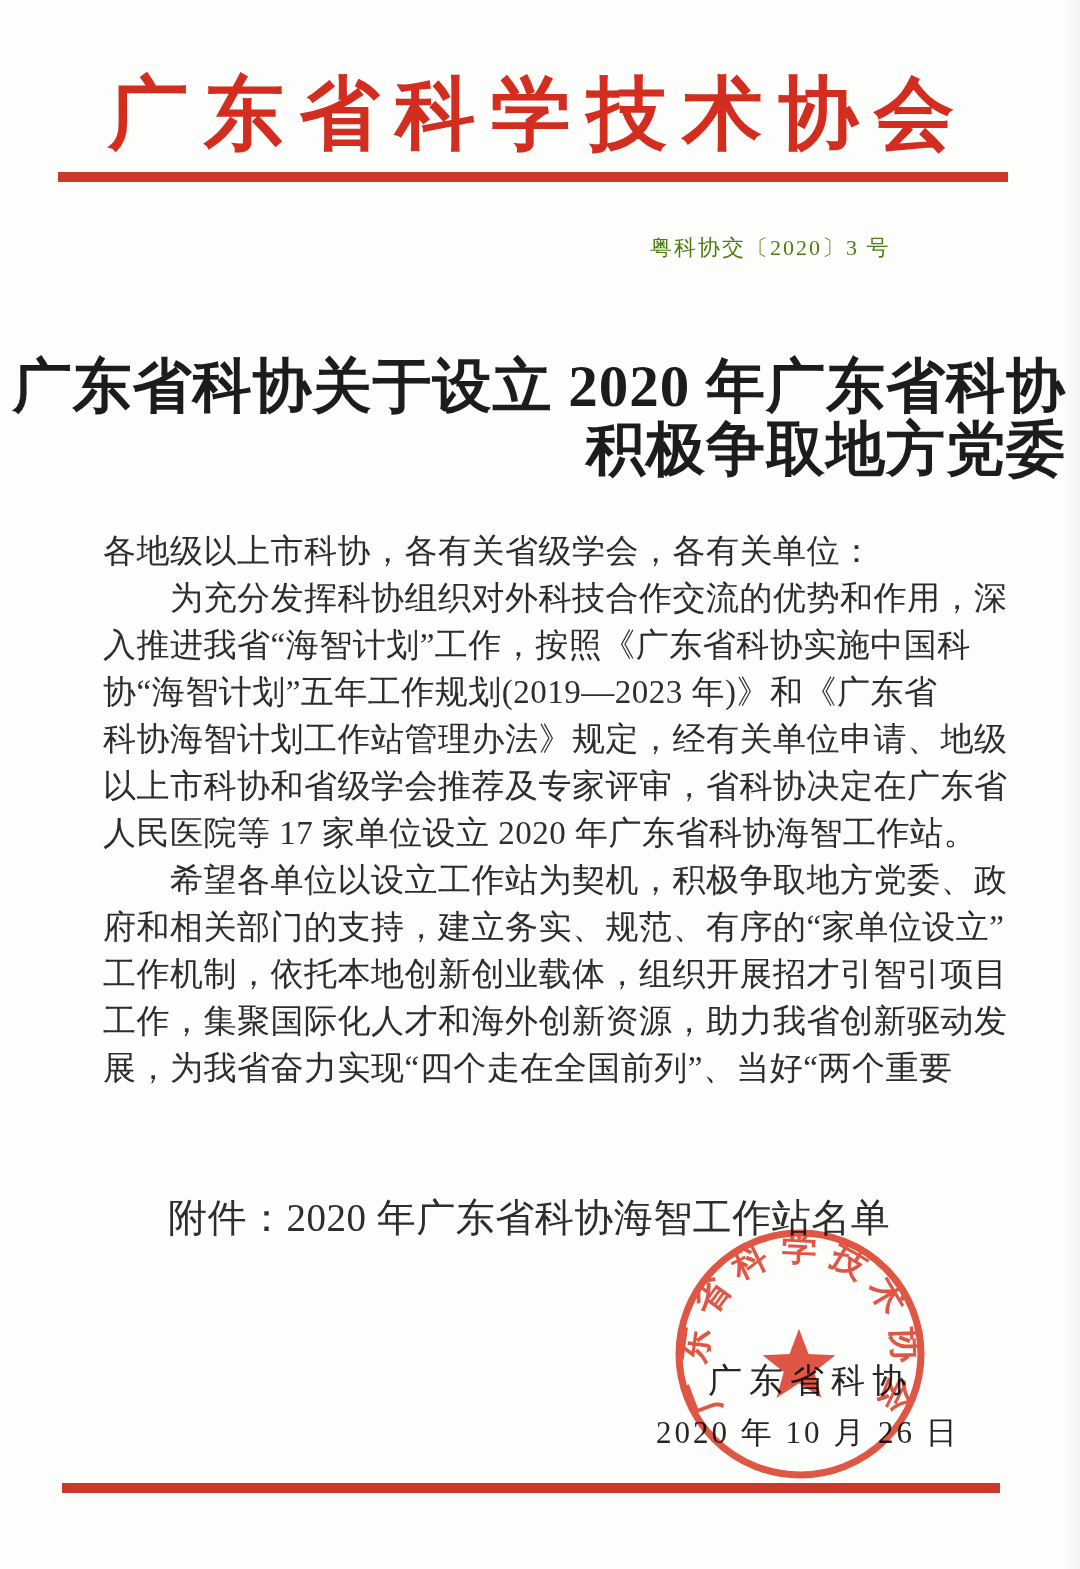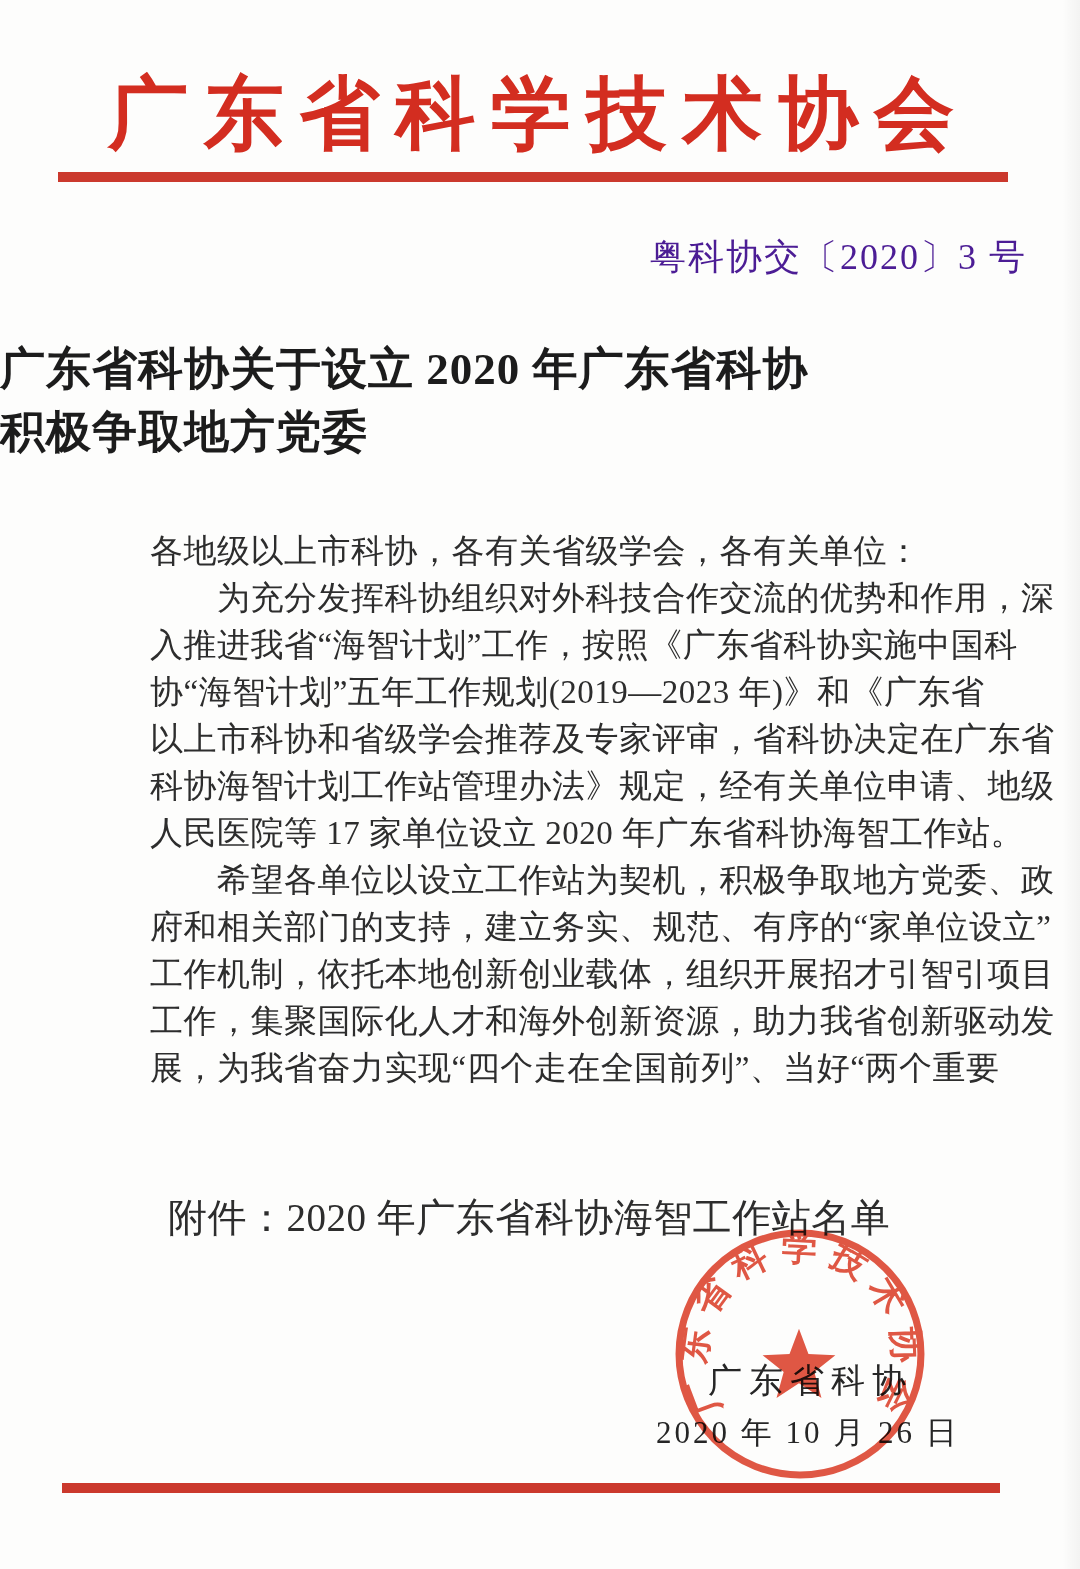--- a/index.html
+++ b/index.html
@@ -54,49 +54,48 @@
     width: 938px;
     height: 3px;
     background: #ffffff;
     border-top: 3px solid #cb392d;
     border-bottom: 7px solid #cb392d;
   }
 
   .doc-number {
     position: absolute;
     left: 650px; top: 233px;
-    font-size: 36px;
-    color: #4c1d95;
+    font-size: 22px;
+    color: #4d7c0f;
     letter-spacing: 2px;
     white-space: nowrap;
     text-align: right;
   }
 
   
   .doc-title {
     position: absolute;
-    left: 0; top: 338px;
+    left: 0; top: 355px;
     width: 1066px;
-    text-align: left;
-    font-size: 45px;
+    text-align: right;
+    font-size: 59px;
     font-weight: 700;
     color: #1c1c1c;
     line-height: 63px;
     letter-spacing: 1px;
   }
 
   
   .body-text {
     position: absolute;
     left: 103px; top: 528px;
     width: 905px;
     font-size: 33px;
     color: #2d2d2d;
     letter-spacing: 0.5px;
-    margin-left: 47px;
   }
   .body-line {
     height: 47px;
     line-height: 47px;
     white-space: nowrap;
   }
 
   .attachment-line {
     position: absolute;
     left: 168px; top: 1191px;
@@ -165,22 +164,22 @@
   <div class="doc-title">
     <div>广东省科协关于设立 2020 年广东省科协</div>
     <div>积极争取地方党委</div>
   </div>
 
   <div class="body-text">
     <div class="body-line">各地级以上市科协，各有关省级学会，各有关单位：</div>
     <div class="body-line">　　为充分发挥科协组织对外科技合作交流的优势和作用，深</div>
     <div class="body-line">入推进我省“海智计划”工作，按照《广东省科协实施中国科</div>
     <div class="body-line">协“海智计划”五年工作规划(2019—2023 年)》和《广东省</div>
+    <div class="body-line">科协海智计划工作站管理办法》规定，经有关单位申请、地级</div>
     <div class="body-line">以上市科协和省级学会推荐及专家评审，省科协决定在广东省</div>
-    <div class="body-line">科协海智计划工作站管理办法》规定，经有关单位申请、地级</div>
     <div class="body-line">人民医院等 17 家单位设立 2020 年广东省科协海智工作站。</div>
     <div class="body-line">　　希望各单位以设立工作站为契机，积极争取地方党委、政</div>
     <div class="body-line">府和相关部门的支持，建立务实、规范、有序的“家单位设立”</div>
     <div class="body-line">工作机制，依托本地创新创业载体，组织开展招才引智引项目</div>
     <div class="body-line">工作，集聚国际化人才和海外创新资源，助力我省创新驱动发</div>
     <div class="body-line">展，为我省奋力实现“四个走在全国前列”、当好“两个重要</div>
   </div>
 
   <div class="attachment-line">附件：2020 年广东省科协海智工作站名单</div>
 

